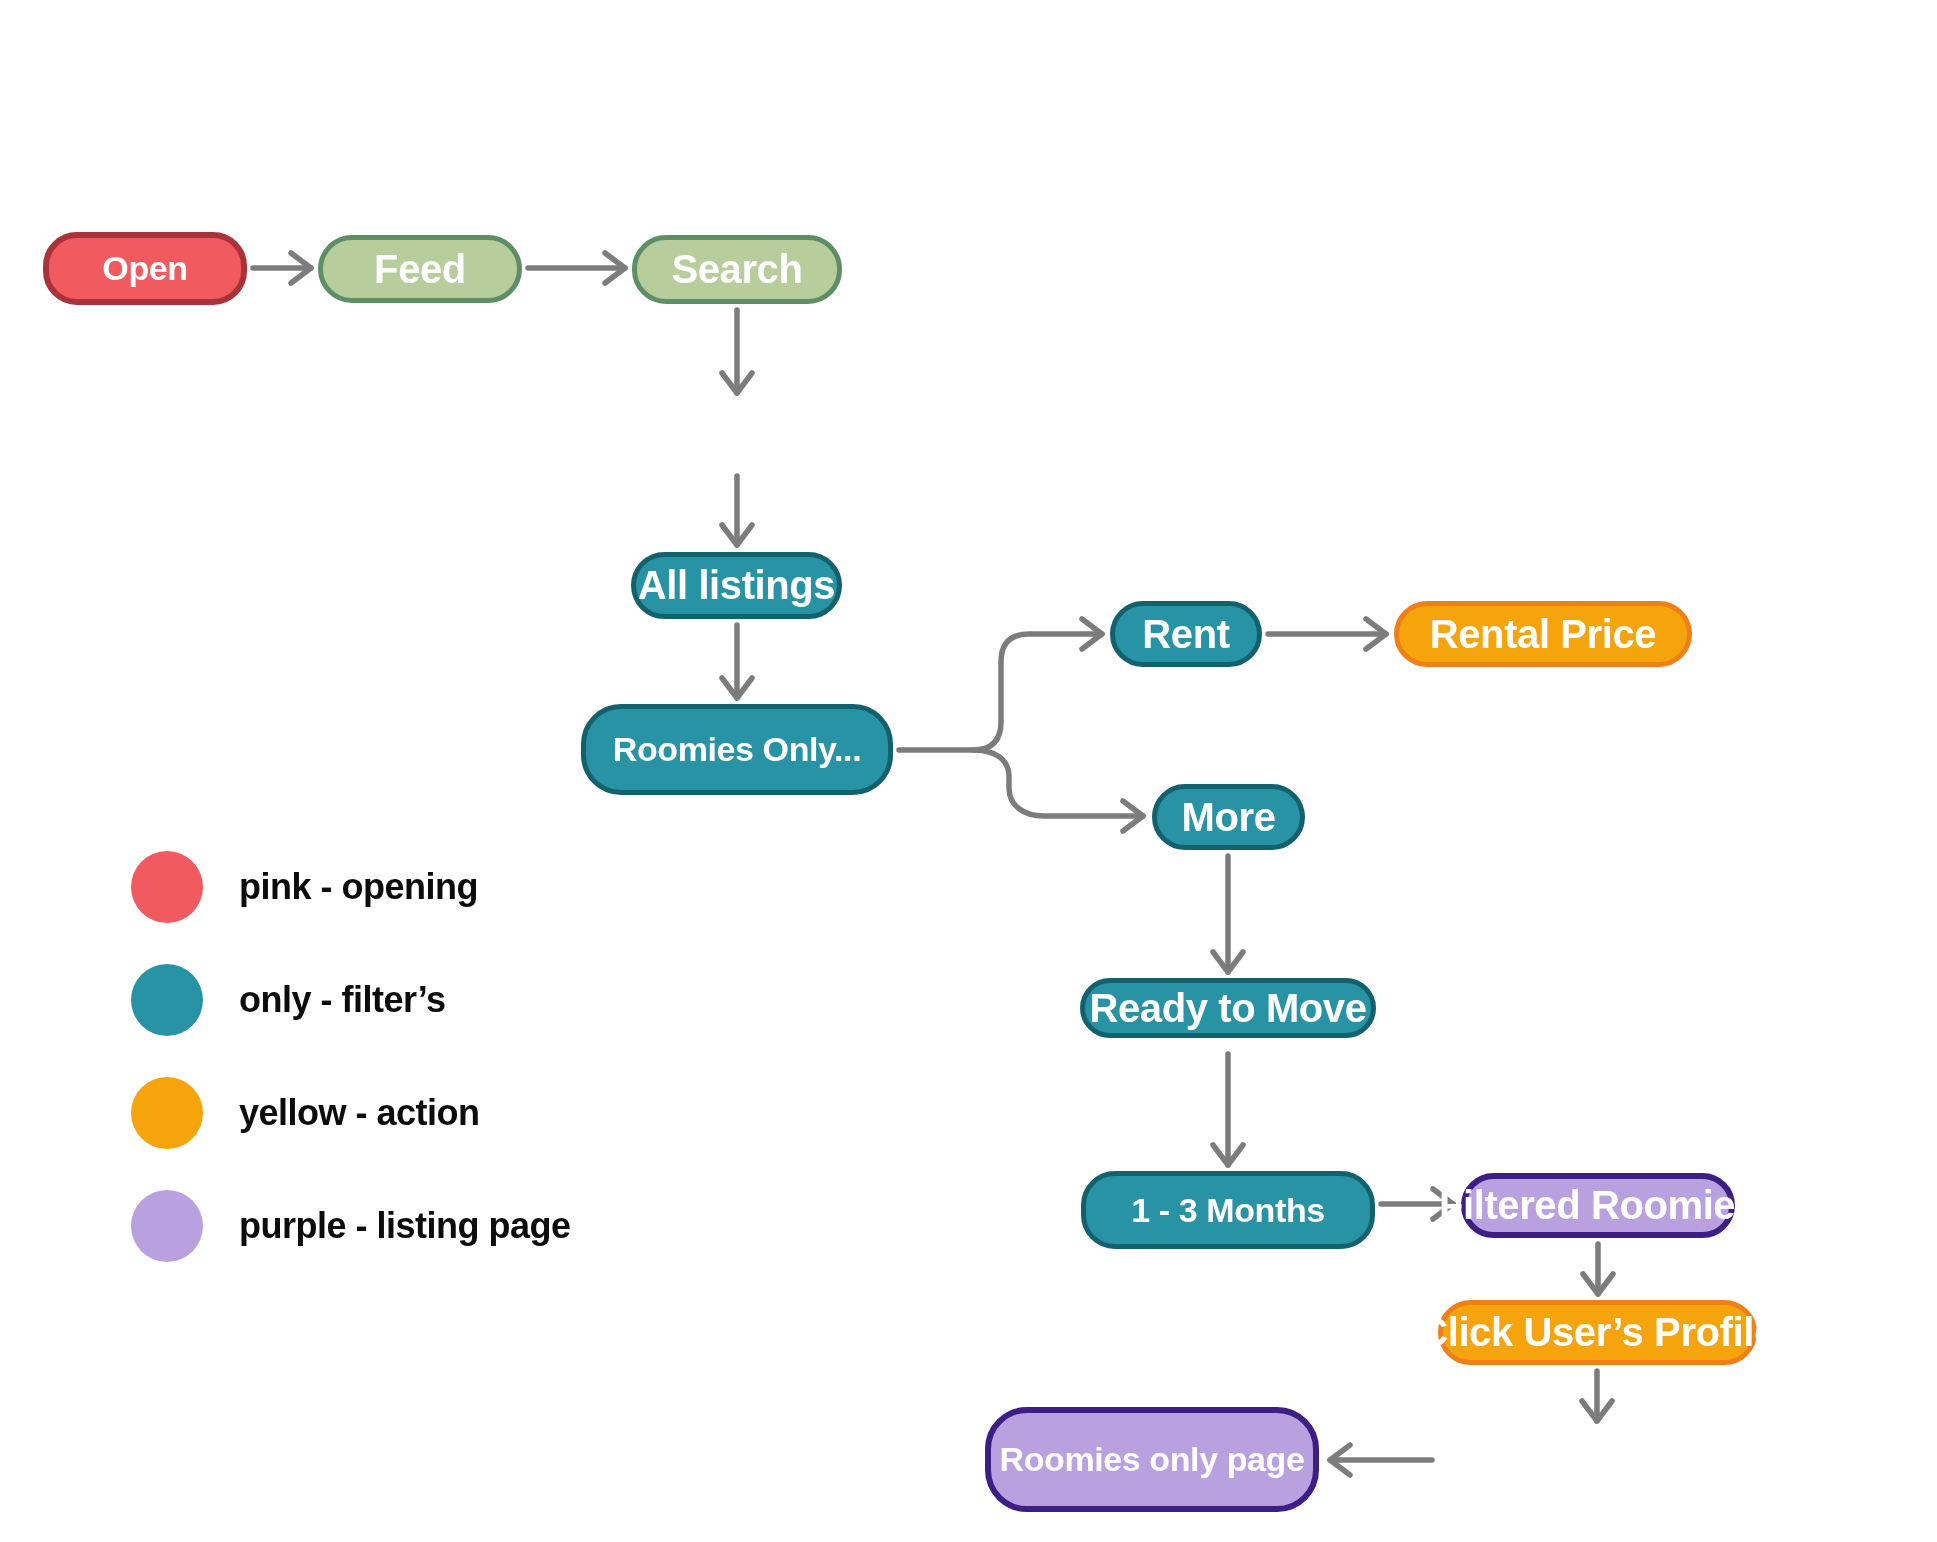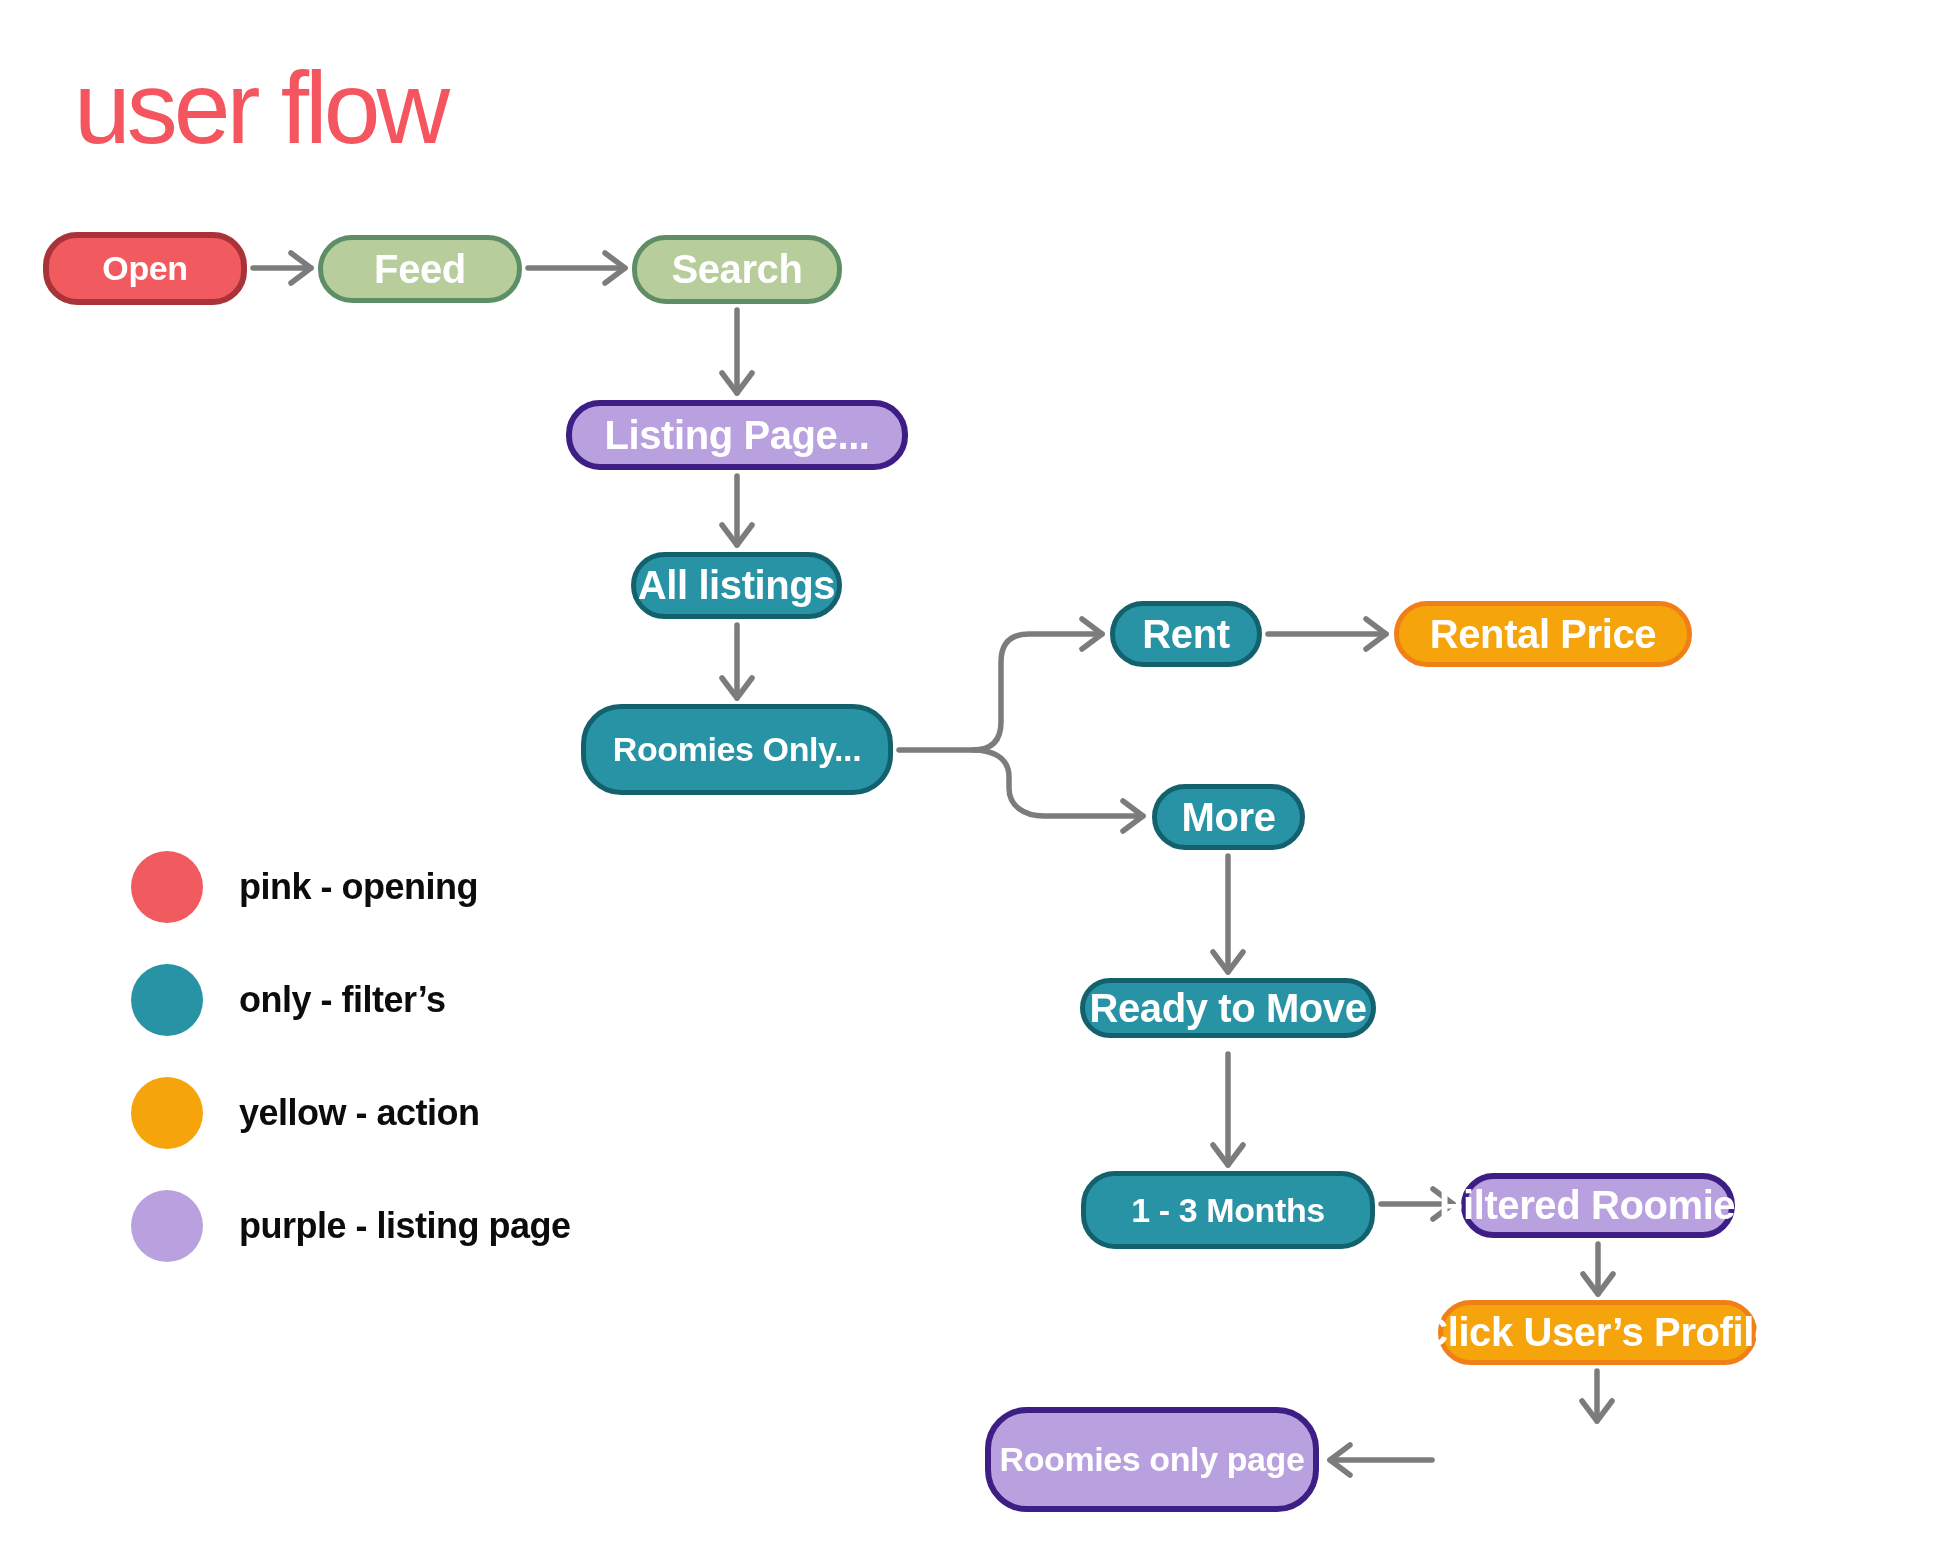--- a/index.html
+++ b/index.html
@@ -43,21 +43,20 @@
   .legend-label {
     margin-left:36px; font-size:36px; font-weight:600;
     color:var(--legend-text); letter-spacing:-0.5px;
   }
 </style>
 </head>
 <body>
 
 <div id="canvas">
 
-  <div id="title">user flow</div>
 
   <svg id="connectors" width="1937" height="1542" viewBox="0 0 1937 1542">
 
     <path d="M 253 268 H 311"></path>
     <path d="M 291 253 L 311 268 L 291 283"></path>
 
     <path d="M 528 268 H 625"></path>
     <path d="M 605 253 L 625 268 L 605 283"></path>
 
     <path d="M 737 310 V 393"></path>
@@ -93,21 +92,20 @@
     <path d="M 1597 1371 V 1421"></path>
     <path d="M 1582 1401 L 1597 1421 L 1612 1401"></path>
 
     <path d="M 1432 1460 H 1330"></path>
     <path d="M 1350 1445 L 1330 1460 L 1350 1475"></path>
   </svg>
 
   <div class="node node--pink" style="left:43px;   top:232px;  width:204px; height:73px;  font-size:34px;">Open</div>
   <div class="node node--green" style="left:318px;  top:235px;  width:204px; height:68px;">Feed</div>
   <div class="node node--green" style="left:632px;  top:235px;  width:210px; height:69px;">Search</div>
-  <div class="node node--purple" style="left:566px;  top:400px;  width:342px; height:70px;">Listing Page...</div>
   <div class="node node--blue" style="left:631px;  top:552px;  width:211px; height:67px;">All listings</div>
   <div class="node node--blue" style="left:581px;  top:704px;  width:312px; height:91px;  border-radius:40px; font-size:34px;">Roomies Only...</div>
   <div class="node node--blue" style="left:1110px; top:601px;  width:152px; height:66px;">Rent</div>
   <div class="node node--yellow" style="left:1394px; top:601px;  width:298px; height:66px;">Rental Price</div>
   <div class="node node--blue" style="left:1152px; top:784px;  width:153px; height:66px;">More</div>
   <div class="node node--blue" style="left:1080px; top:978px;  width:296px; height:60px;">Ready to Move</div>
   <div class="node node--blue" style="left:1081px; top:1171px; width:294px; height:78px; font-size:34px;">1 - 3 Months</div>
   <div class="node node--purple" style="left:1461px; top:1173px; width:274px; height:65px;">Filtered Roomies</div>
   <div class="node node--yellow" style="left:1438px; top:1300px; width:319px; height:65px;">Click User’s Profile</div>
   <div class="node node--purple" style="left:985px;  top:1407px; width:334px; height:105px; border-radius:42px; font-size:34px;">Roomies only page</div>

